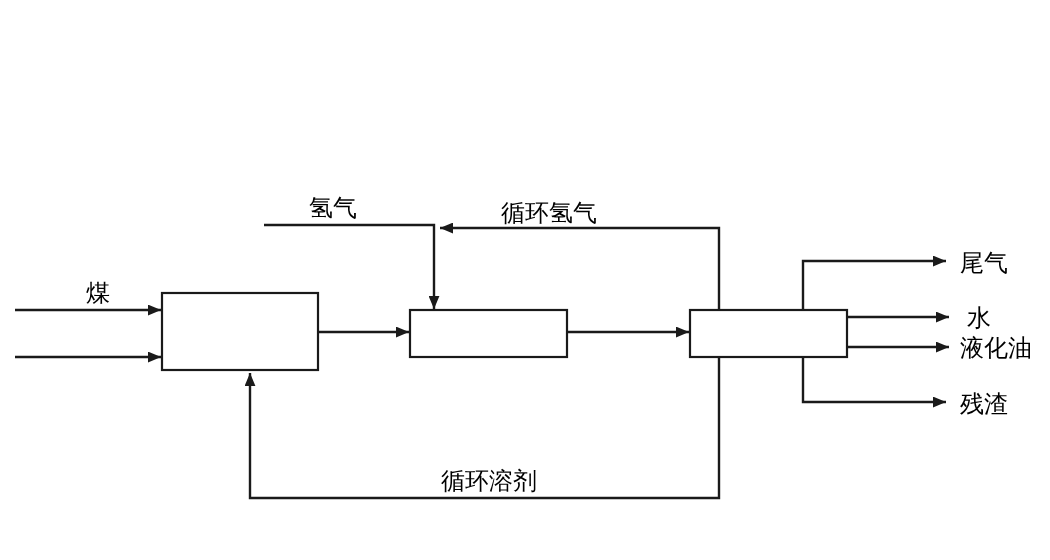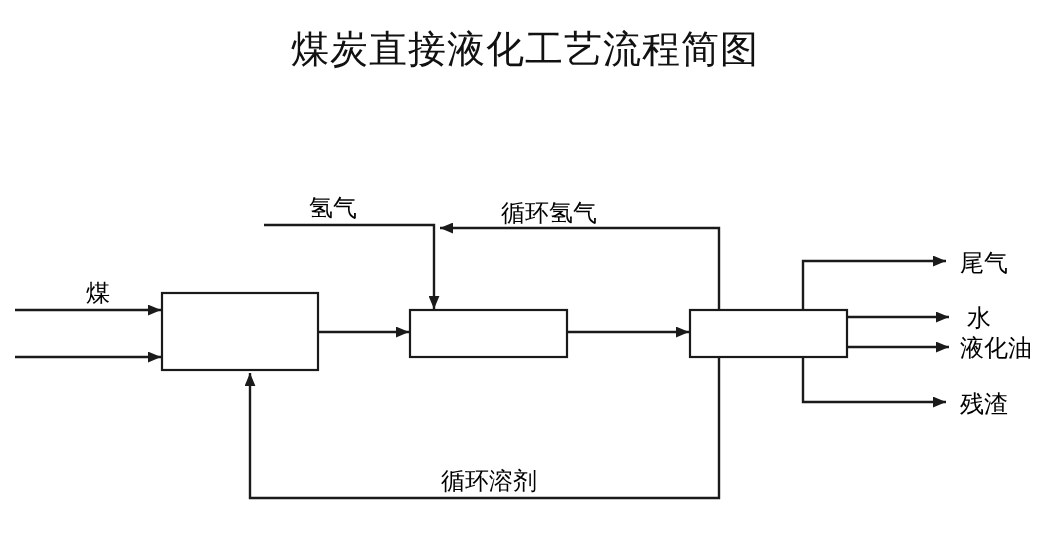--- a/index.html
+++ b/index.html
@@ -46,21 +46,20 @@
     font-family: "Liberation Sans", "DejaVu Sans", sans-serif;
     font-size: 24px;
     fill: #000000;
   }
 </style>
 </head>
 <body>
 
 <div class="page">
 
-  <div class="title">煤炭直接液化工艺流程简图</div>
 
   <svg class="diagram" width="1050" height="560" viewBox="0 0 1050 560">
     <defs>
       <marker id="arw" viewBox="0 0 12 10" refX="12" refY="5" markerWidth="13" markerHeight="11" orient="auto-start-reverse" markerUnits="userSpaceOnUse">
         <path d="M0,0 L12,5 L0,10 Z" fill="#1a1a1a"></path>
       </marker>
     </defs>
 
     <g>
       <rect class="procbox" x="162" y="293" width="156" height="77"></rect>

